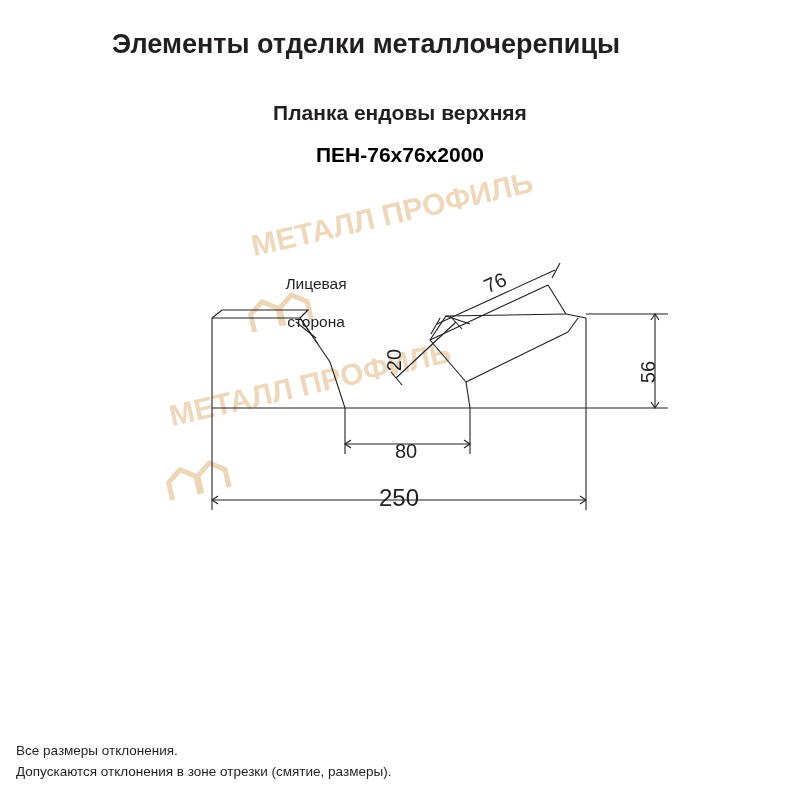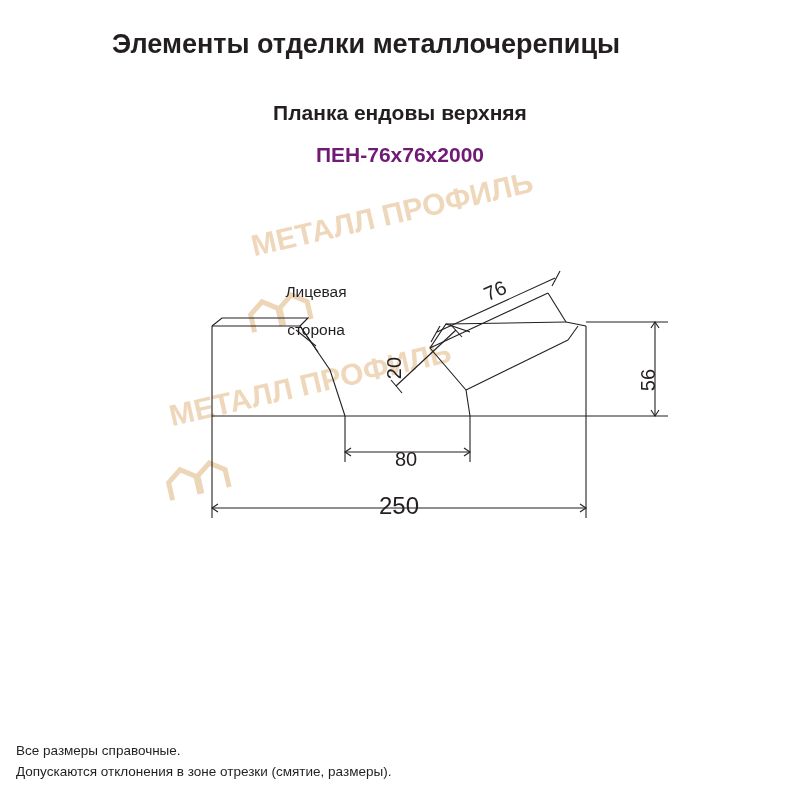--- a/index.html
+++ b/index.html
@@ -46,26 +46,26 @@
     line-height: 26px;
   }
   .sub-title-2 {
     position: absolute;
     top: 142px;
     left: 0;
     width: 800px;
     text-align: center;
     font-size: 21px;
     font-weight: bold;
-    color: #701a75;
+    color: #000000;
     line-height: 26px;
   }
   .drawing {
     position: absolute;
-    top: 200px;
+    top: 192px;
     left: 0;
     width: 656px;
     height: 420px;
   }
   .footnotes {
     position: absolute;
     left: 16px;
     bottom: 18px;
     font-size: 13.5px;
     color: #231f20;
@@ -225,17 +225,17 @@
       <text x="655" y="180" font-size="20" text-anchor="middle" transform="rotate(-90 655 180)">56</text>
 
       <text x="406" y="266" font-size="20" text-anchor="middle">80</text>
 
       <text x="399" y="314" font-size="24" text-anchor="middle">250</text>
 
     </svg>
   </div>
 
   <div class="footnotes">
-    <div>Все размеры справочные.</div>
+    <div>Все размеры отклонения.</div>
     <div>Допускаются отклонения в зоне отрезки (смятие, размеры).</div>
   </div>
 
 </div>
 
 </body></html>

